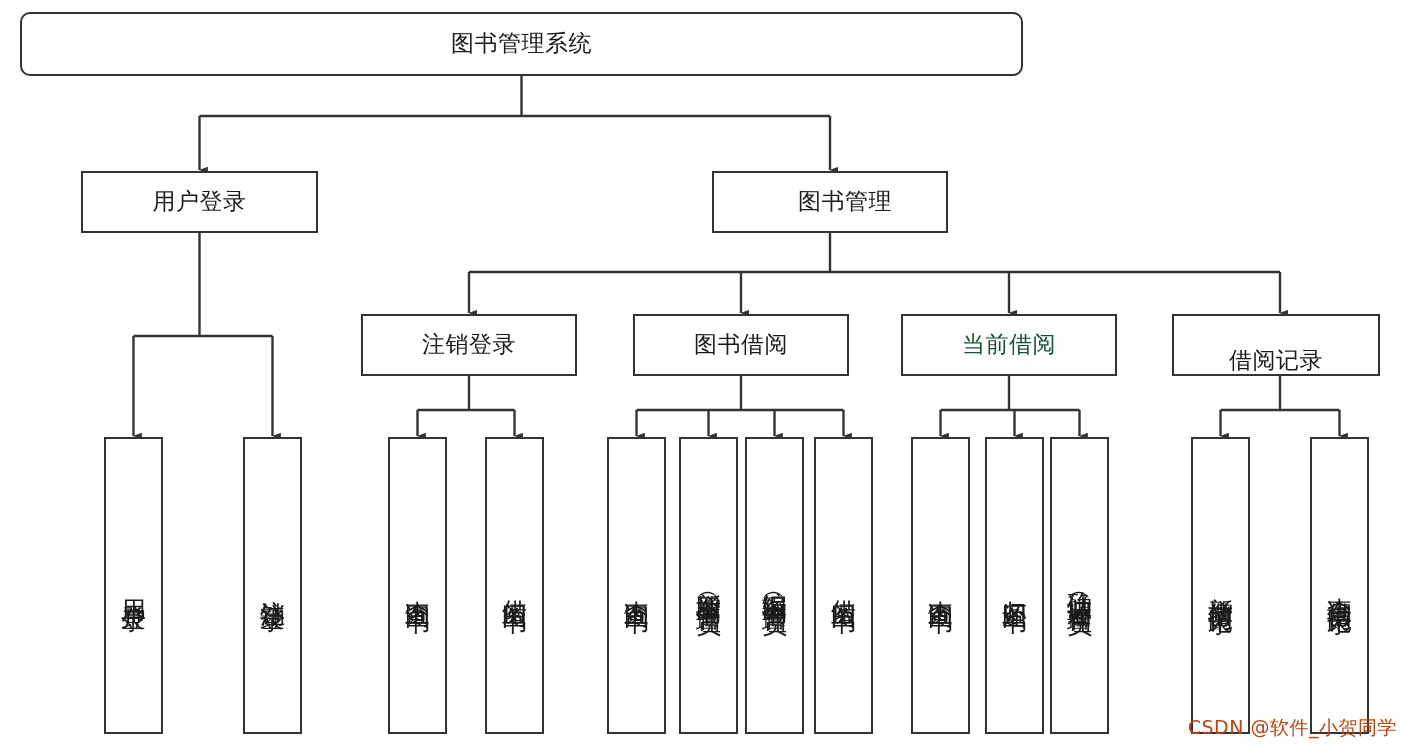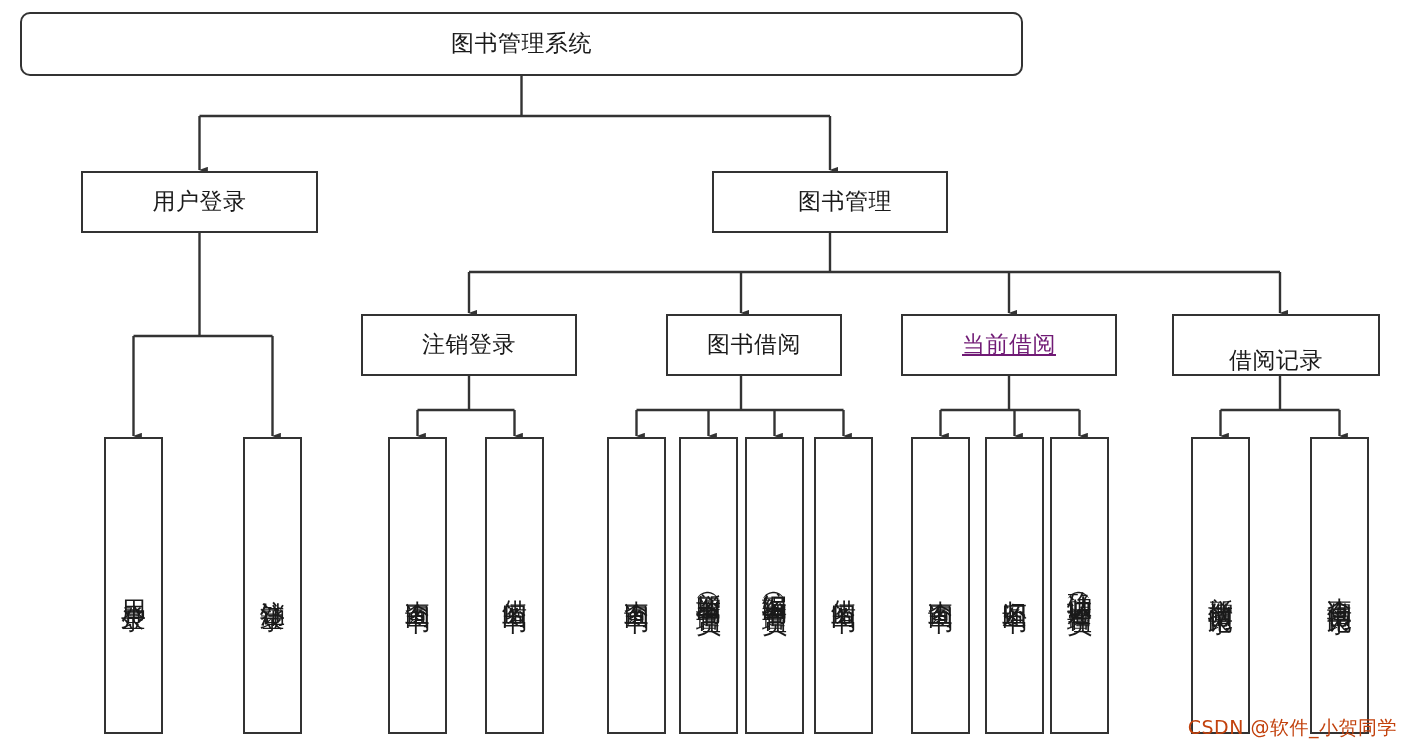--- a/index.html
+++ b/index.html
@@ -117,25 +117,25 @@
       </div>
       <div class="node horiz" style="left: 81px; top: 171px; width: 237px; height: 62px; border-color: rgb(51, 51, 51);">
         <span class="node-label" style="color: rgb(26, 26, 26);">用户登录</span>
       </div>
       <div class="node horiz" style="left: 712px; top: 171px; width: 236px; height: 62px; border-color: rgb(51, 51, 51); padding-left: 30px;">
         <span class="node-label" style="color: rgb(26, 26, 26);">图书管理</span>
       </div>
       <div class="node horiz" style="left: 361px; top: 314px; width: 216px; height: 62px; border-color: rgb(51, 51, 51);">
         <span class="node-label" style="color: rgb(26, 26, 26);">注销登录</span>
       </div>
-      <div class="node horiz" style="left: 666px; top: 314px; width: 176px; height: 62px; border-color: rgb(51, 51, 51); align-items: center;">
+      <div class="node horiz" style="left: 633px; top: 314px; width: 216px; height: 62px; border-color: rgb(51, 51, 51); align-items: center;">
         <span class="node-label" style="color: rgb(26, 26, 26);">图书借阅</span>
       </div>
       <div class="node horiz" style="left: 901px; top: 314px; width: 216px; height: 62px; border-color: rgb(51, 51, 51);">
-        <span class="node-label" style="color: #701a75; text-decoration: underline;">当前借阅</span>
+        <span class="node-label" style="color: #14532d;">当前借阅</span>
       </div>
       <div class="node horiz" style="left: 1172px; top: 314px; width: 208px; height: 62px; border-color: rgb(51, 51, 51); align-items: flex-end;">
         <span class="node-label" style="color: rgb(26, 26, 26);">借阅记录</span>
       </div>
       <div class="node vert" style="left: 104px; top: 437px; width: 59px; height: 297px; border-color: rgb(51, 51, 51);">
         <span class="node-label" style="color: rgb(26, 26, 26);">用户登录</span>
       </div>
       <div class="node vert" style="left: 243px; top: 437px; width: 59px; height: 297px; border-color: rgb(51, 51, 51);">
         <span class="node-label" style="color: rgb(26, 26, 26);">注销登录</span>
       </div>

